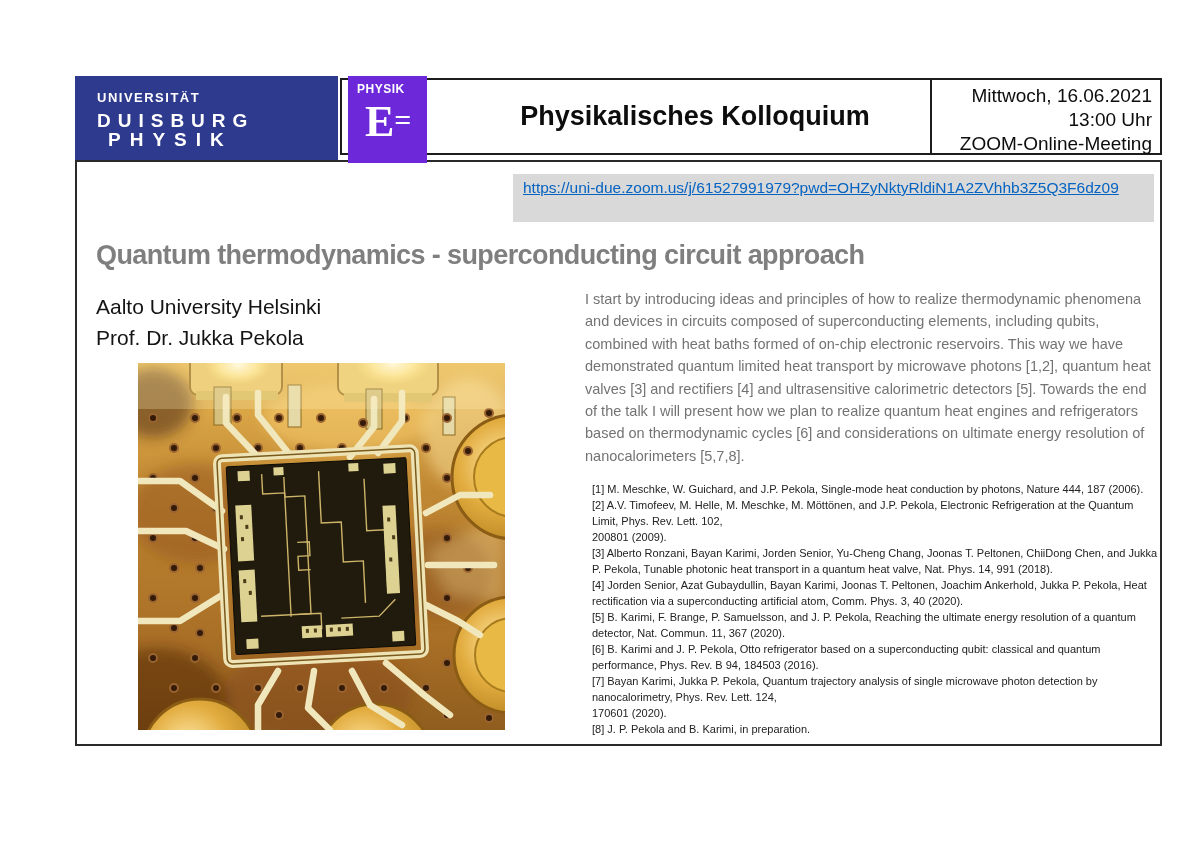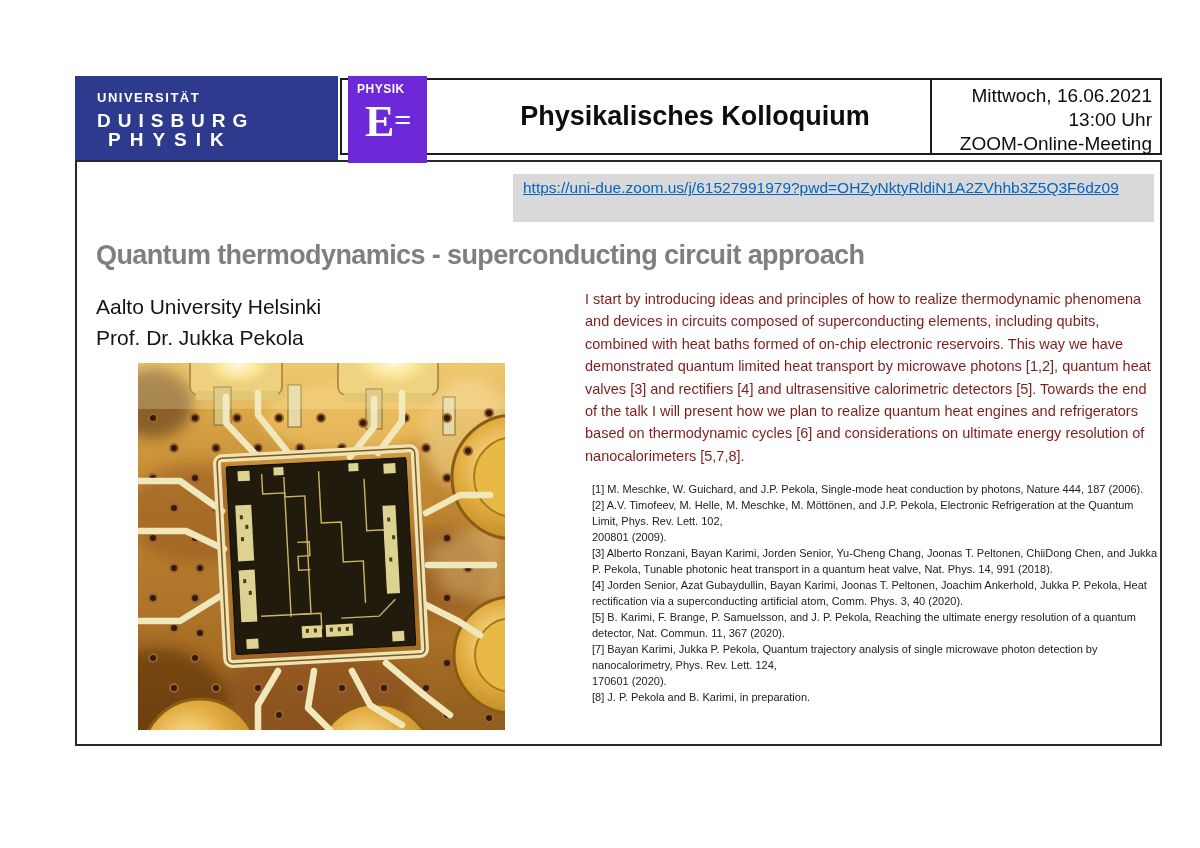--- a/index.html
+++ b/index.html
@@ -41,21 +41,21 @@
   .zoom-meta{font-size:15.5px;color:#1a1a1a;line-height:21px;}
 
   .talk-title{position:absolute;left:96px;top:240px;width:980px;
     font-size:27px;font-weight:bold;color:#7f7f7f;letter-spacing:-.6px;}
 
   .speaker{position:absolute;left:96px;top:291px;font-size:21px;line-height:31px;color:#141414;}
 
   .photo{position:absolute;left:138px;top:363px;width:367px;height:367px;}
 
   .abstract{position:absolute;left:585px;top:288px;width:575px;
-    font-size:14.5px;line-height:22.4px;color:#7f1d1d;}
+    font-size:14.5px;line-height:22.4px;color:#737373;}
 
   .references{position:absolute;left:585px;top:481px;width:574px;
     font-size:11px;line-height:16px;color:#222;}
   .references p{margin:0;white-space:pre-line;padding-left:7px;}
 </style>
 </head>
 <body>
 
 <div class="page">
 
@@ -269,18 +269,19 @@
 
   <div class="abstract">I start by introducing ideas and principles of how to realize thermodynamic phenomena and devices in circuits composed of superconducting elements, including qubits, combined with heat baths formed of on-chip electronic reservoirs. This way we have demonstrated quantum limited heat transport by microwave photons [1,2], quantum heat valves [3] and rectifiers [4] and ultrasensitive calorimetric detectors [5]. Towards the end of the talk I will present how we plan to realize quantum heat engines and refrigerators based on thermodynamic cycles [6] and considerations on ultimate energy resolution of nanocalorimeters [5,7,8].</div>
 
   <div class="references">
     <p>[1] M. Meschke, W. Guichard, and J.P. Pekola, Single-mode heat conduction by photons, Nature 444, 187 (2006).</p>
     <p>[2] A.V. Timofeev, M. Helle, M. Meschke, M. Möttönen, and J.P. Pekola, Electronic Refrigeration at the Quantum Limit, Phys. Rev. Lett. 102,
 200801 (2009).</p>
     <p>[3] Alberto Ronzani, Bayan Karimi, Jorden Senior, Yu-Cheng Chang, Joonas T. Peltonen, ChiiDong Chen, and Jukka P. Pekola, Tunable photonic heat transport in a quantum heat valve, Nat. Phys. 14, 991 (2018).</p>
     <p>[4] Jorden Senior, Azat Gubaydullin, Bayan Karimi, Joonas T. Peltonen, Joachim Ankerhold, Jukka P. Pekola, Heat rectification via a superconducting artificial atom, Comm. Phys. 3, 40 (2020).</p>
     <p>[5] B. Karimi, F. Brange, P. Samuelsson, and J. P. Pekola, Reaching the ultimate energy resolution of a quantum detector, Nat. Commun. 11, 367 (2020).</p>
+    <p>[6] B. Karimi and J. P. Pekola, Otto refrigerator based on a superconducting qubit: classical and quantum performance, Phys. Rev. B 94, 184503 (2016).</p>
     <p>[7] Bayan Karimi, Jukka P. Pekola, Quantum trajectory analysis of single microwave photon detection by nanocalorimetry, Phys. Rev. Lett. 124,
 170601 (2020).</p>
     <p>[8] J. P. Pekola and B. Karimi, in preparation.</p>
   </div>
 
 </div>
 
 </body></html>

